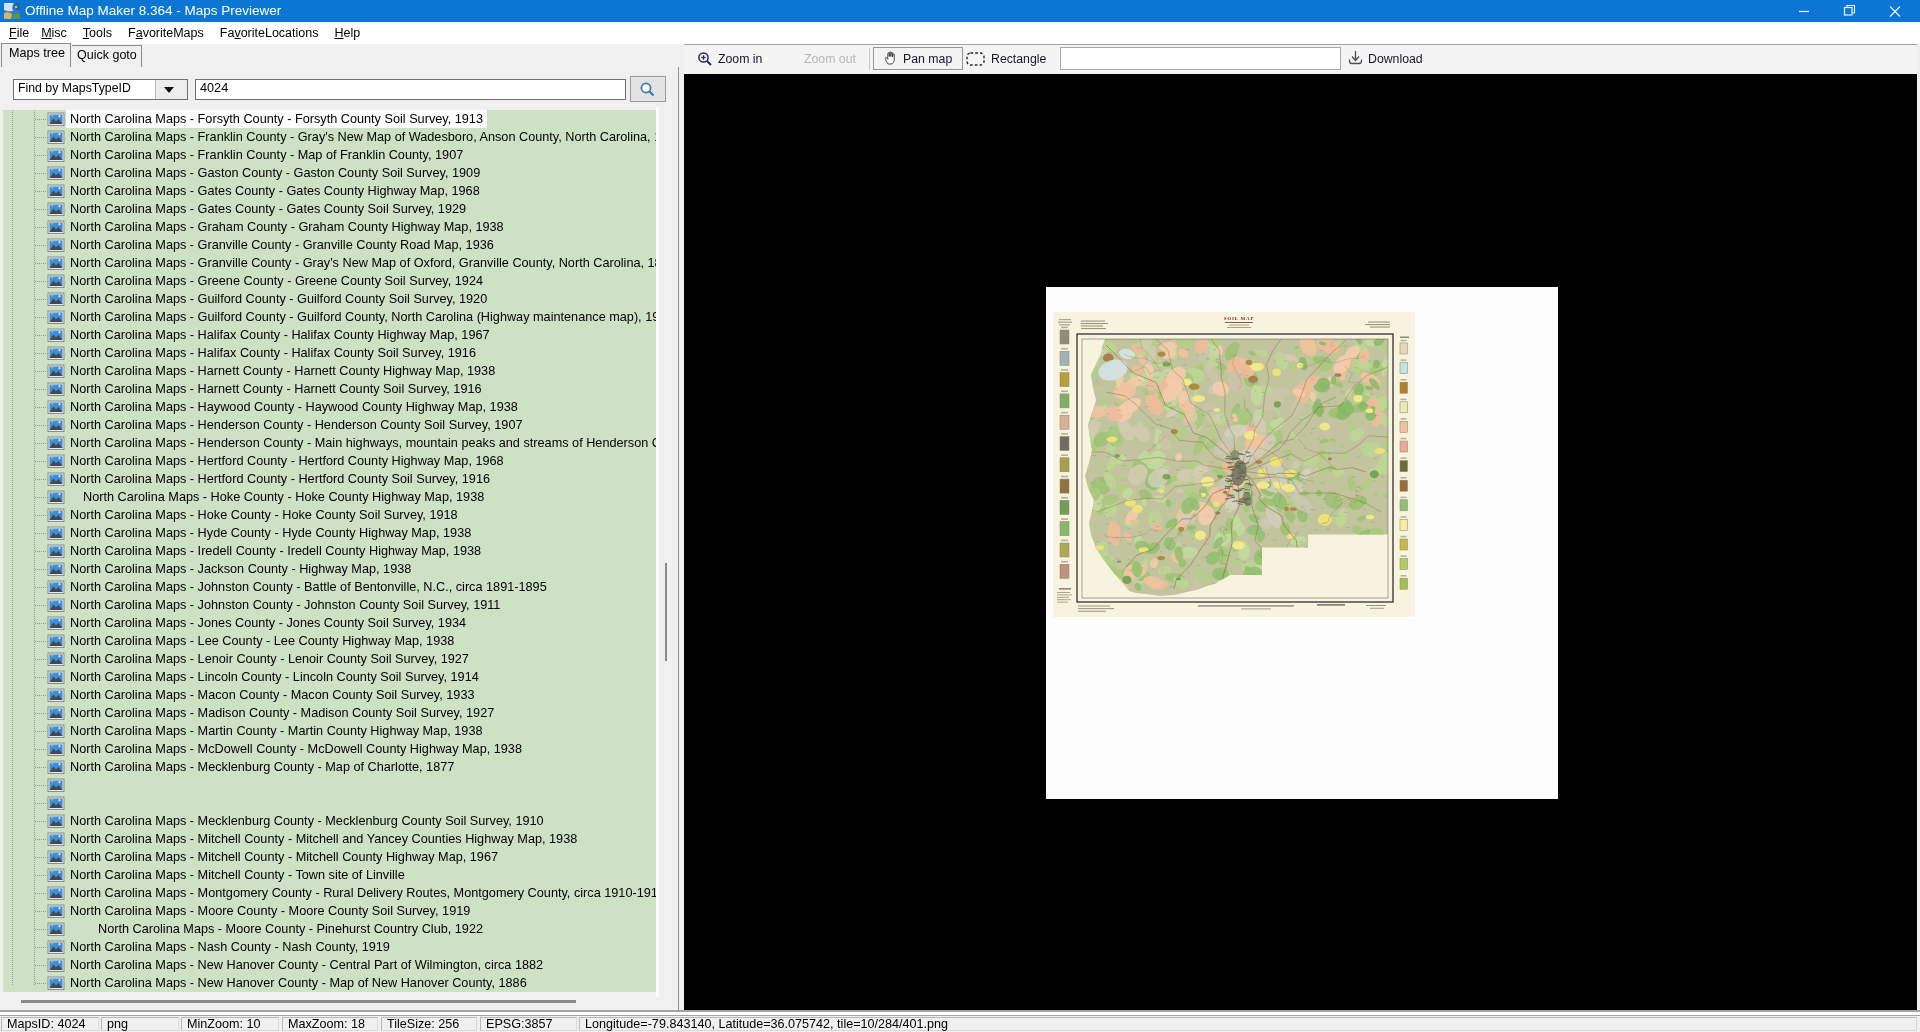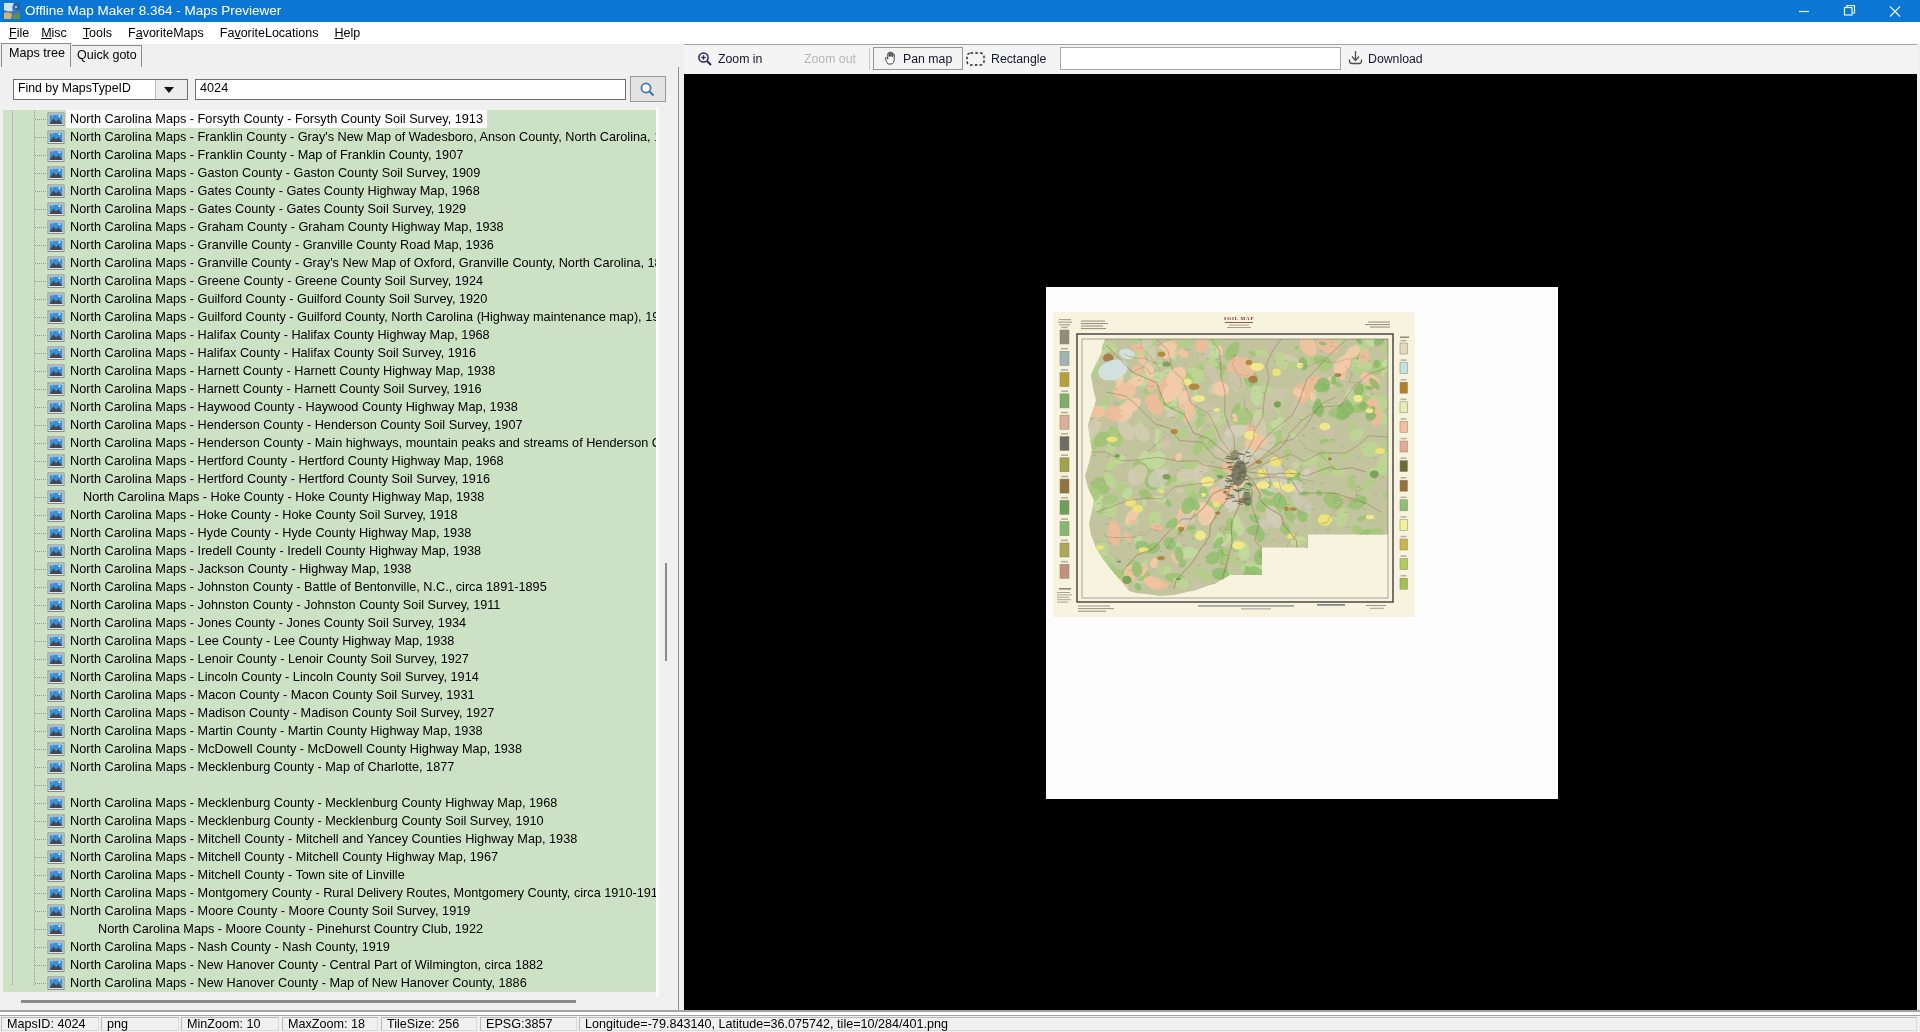--- a/index.html
+++ b/index.html
@@ -64,46 +64,45 @@
 <div class="trow" style="top:146px;">North Carolina Maps - Franklin County - Map of Franklin County, 1907</div>
 <div class="trow" style="top:164px;">North Carolina Maps - Gaston County - Gaston County Soil Survey, 1909</div>
 <div class="trow" style="top:182px;">North Carolina Maps - Gates County - Gates County Highway Map, 1968</div>
 <div class="trow" style="top:200px;">North Carolina Maps - Gates County - Gates County Soil Survey, 1929</div>
 <div class="trow" style="top:218px;">North Carolina Maps - Graham County - Graham County Highway Map, 1938</div>
 <div class="trow" style="top:236px;">North Carolina Maps - Granville County - Granville County Road Map, 1936</div>
 <div class="trow" style="top:254px;">North Carolina Maps - Granville County - Gray's New Map of Oxford, Granville County, North Carolina, 1886</div>
 <div class="trow" style="top:272px;">North Carolina Maps - Greene County - Greene County Soil Survey, 1924</div>
 <div class="trow" style="top:290px;">North Carolina Maps - Guilford County - Guilford County Soil Survey, 1920</div>
 <div class="trow" style="top:308px;">North Carolina Maps - Guilford County - Guilford County, North Carolina (Highway maintenance map), 1962</div>
-<div class="trow" style="top:326px;">North Carolina Maps - Halifax County - Halifax County Highway Map, 1968</div>
+<div class="trow" style="top:326px;">North Carolina Maps - Halifax County - Halifax County Highway Map, 1967</div>
 <div class="trow" style="top:344px;">North Carolina Maps - Halifax County - Halifax County Soil Survey, 1916</div>
 <div class="trow" style="top:362px;">North Carolina Maps - Harnett County - Harnett County Highway Map, 1938</div>
 <div class="trow" style="top:380px;">North Carolina Maps - Harnett County - Harnett County Soil Survey, 1916</div>
 <div class="trow" style="top:398px;">North Carolina Maps - Haywood County - Haywood County Highway Map, 1938</div>
 <div class="trow" style="top:416px;">North Carolina Maps - Henderson County - Henderson County Soil Survey, 1907</div>
 <div class="trow" style="top:434px;">North Carolina Maps - Henderson County - Main highways, mountain peaks and streams of Henderson County</div>
 <div class="trow" style="top:452px;">North Carolina Maps - Hertford County - Hertford County Highway Map, 1968</div>
 <div class="trow" style="top:470px;">North Carolina Maps - Hertford County - Hertford County Soil Survey, 1916</div>
 <div class="trow" style="top:488px;margin-left:13px;">North Carolina Maps - Hoke County - Hoke County Highway Map, 1938</div>
 <div class="trow" style="top:506px;">North Carolina Maps - Hoke County - Hoke County Soil Survey, 1918</div>
 <div class="trow" style="top:524px;">North Carolina Maps - Hyde County - Hyde County Highway Map, 1938</div>
 <div class="trow" style="top:542px;">North Carolina Maps - Iredell County - Iredell County Highway Map, 1938</div>
 <div class="trow" style="top:560px;">North Carolina Maps - Jackson County - Highway Map, 1938</div>
 <div class="trow" style="top:578px;">North Carolina Maps - Johnston County - Battle of Bentonville, N.C., circa 1891-1895</div>
 <div class="trow" style="top:596px;">North Carolina Maps - Johnston County - Johnston County Soil Survey, 1911</div>
 <div class="trow" style="top:614px;">North Carolina Maps - Jones County - Jones County Soil Survey, 1934</div>
 <div class="trow" style="top:632px;">North Carolina Maps - Lee County - Lee County Highway Map, 1938</div>
 <div class="trow" style="top:650px;">North Carolina Maps - Lenoir County - Lenoir County Soil Survey, 1927</div>
 <div class="trow" style="top:668px;">North Carolina Maps - Lincoln County - Lincoln County Soil Survey, 1914</div>
-<div class="trow" style="top:686px;">North Carolina Maps - Macon County - Macon County Soil Survey, 1931</div>
+<div class="trow" style="top:686px;">North Carolina Maps - Macon County - Macon County Soil Survey, 1933</div>
 <div class="trow" style="top:704px;">North Carolina Maps - Madison County - Madison County Soil Survey, 1927</div>
 <div class="trow" style="top:722px;">North Carolina Maps - Martin County - Martin County Highway Map, 1938</div>
 <div class="trow" style="top:740px;">North Carolina Maps - McDowell County - McDowell County Highway Map, 1938</div>
 <div class="trow" style="top:758px;">North Carolina Maps - Mecklenburg County - Map of Charlotte, 1877</div>
-<div class="trow" style="top:794px;">North Carolina Maps - Mecklenburg County - Mecklenburg County Highway Map, 1968</div>
 <div class="trow" style="top:812px;">North Carolina Maps - Mecklenburg County - Mecklenburg County Soil Survey, 1910</div>
 <div class="trow" style="top:830px;">North Carolina Maps - Mitchell County - Mitchell and Yancey Counties Highway Map, 1938</div>
 <div class="trow" style="top:848px;">North Carolina Maps - Mitchell County - Mitchell County Highway Map, 1967</div>
 <div class="trow" style="top:866px;">North Carolina Maps - Mitchell County - Town site of Linville</div>
 <div class="trow" style="top:884px;">North Carolina Maps - Montgomery County - Rural Delivery Routes, Montgomery County, circa 1910-1913</div>
 <div class="trow" style="top:902px;">North Carolina Maps - Moore County - Moore County Soil Survey, 1919</div>
 <div class="trow" style="top:920px;margin-left:28px;">North Carolina Maps - Moore County - Pinehurst Country Club, 1922</div>
 <div class="trow" style="top:938px;">North Carolina Maps - Nash County - Nash County, 1919</div>
 <div class="trow" style="top:956px;">North Carolina Maps - New Hanover County - Central Part of Wilmington, circa 1882</div>
 <div class="trow" style="top:974px;">North Carolina Maps - New Hanover County - Map of New Hanover County, 1886</div>

